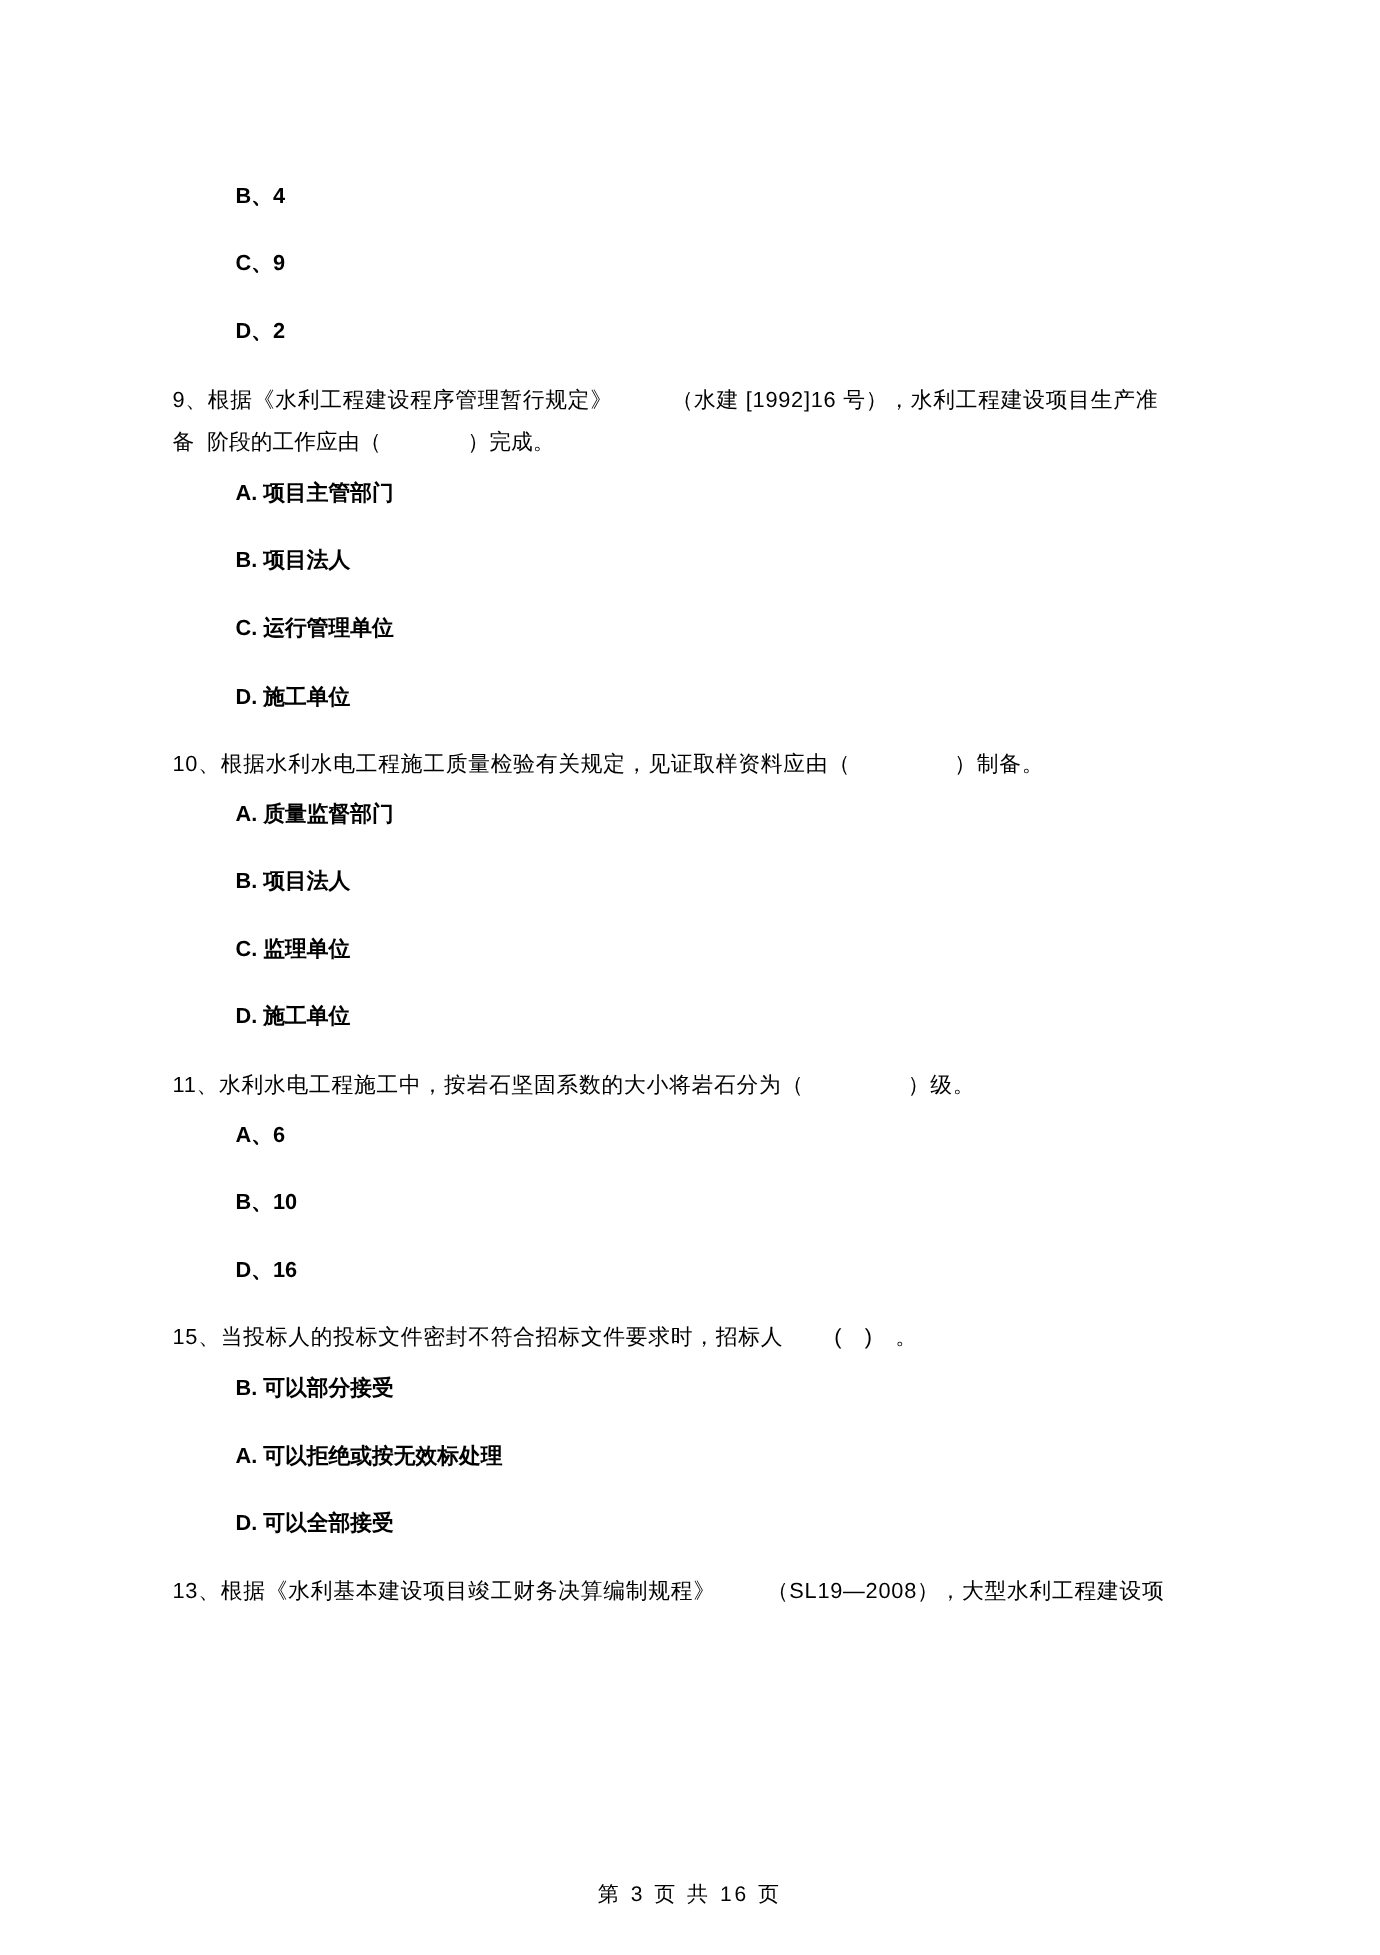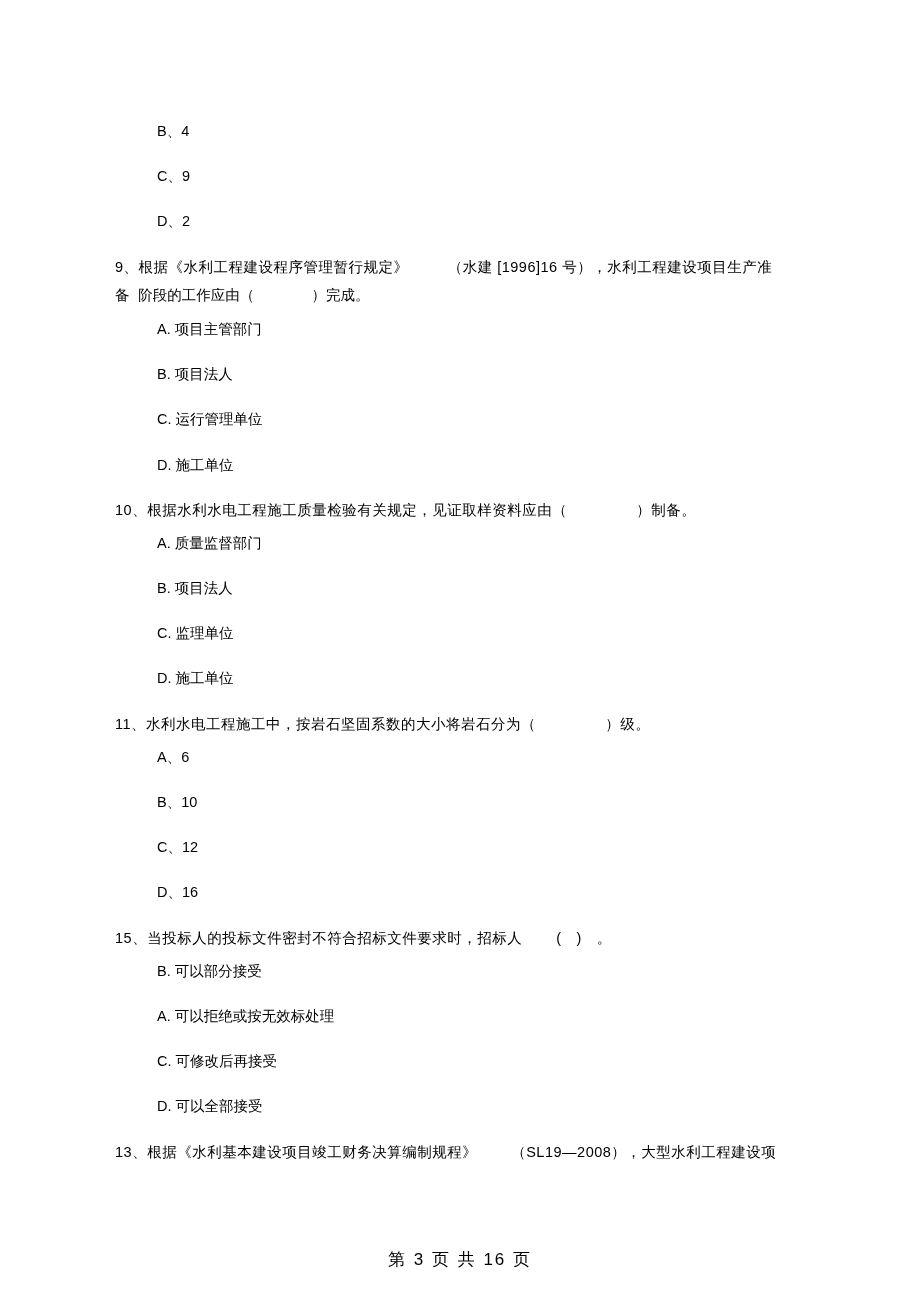--- a/index.html
+++ b/index.html
@@ -15,40 +15,41 @@
     width: 920px;
     min-height: 1303px;
     padding: 110px 115px 50px 115px;
     box-sizing: border-box;
     position: relative;
   }
   .option-block {
     margin-left: 42px;
     margin-top: 10px;
     margin-bottom: 18px;
+    font-weight: bold;
   }
   .option-block .opt {
     margin-bottom: 22px;
   }
   .question {
     margin-top: 14px;
     margin-bottom: 6px;
     text-align: justify;
     letter-spacing: 0.5px;
   }
   .question-line2 {
     margin-top: 6px;
     font-family: Liberation Mono, monospace;
   }
   .footer {
     position: absolute;
     bottom: 30px;
     width: calc(100% - 230px);
     text-align: center;
-    font-size: 17px;
+    font-size: 14px;
     letter-spacing: 2px;
   }
   .arial {
     font-family: Arial, sans-serif;
   }
   .opt-letter {
     font-family: Arial, sans-serif;
   }
   .blank {
     display: inline-block;
@@ -61,21 +62,21 @@
 
   <div class="option-block">
     <div class="opt"><span class="opt-letter">B、4</span></div>
     <div class="opt"><span class="opt-letter">C、9</span></div>
     <div class="opt"><span class="opt-letter">D、2</span></div>
   </div>
 
   <div class="question">
     <span class="arial">9</span><span>、根据《水利工程建设程序管理暂行规定》</span>
     <span class="blank" style="width:30px;"></span>
-    <span>（水建 [1996]16 号），水利工程建设项目生产准</span>
+    <span>（水建 [1992]16 号），水利工程建设项目生产准</span>
   </div>
   <div class="question-line2">
     <span>备 阶段的工作应由（</span>
     <span class="blank" style="width:40px;"></span>
     <span>）完成。</span>
   </div>
   <div class="option-block">
     <div class="opt"><span class="opt-letter">A. 项目主管部门</span></div>
     <div class="opt"><span class="opt-letter">B. 项目法人</span></div>
     <div class="opt"><span class="opt-letter">C. 运行管理单位</span></div>
@@ -95,33 +96,31 @@
   </div>
 
   <div class="question">
     <span class="arial">11</span><span>、水利水电工程施工中，按岩石坚固系数的大小将岩石分为（</span>
     <span class="blank" style="width:60px;"></span>
     <span>）级。</span>
   </div>
   <div class="option-block">
     <div class="opt"><span class="opt-letter">A、6</span></div>
     <div class="opt"><span class="opt-letter">B、10</span></div>
-    <div class="opt"><span class="opt-letter">C、12</span></div>
     <div class="opt"><span class="opt-letter">D、16</span></div>
   </div>
 
   <div class="question">
     <span class="arial">15</span><span>、当投标人的投标文件密封不符合招标文件要求时，招标人</span>
     <span class="blank" style="width:25px;"></span>
     <span>(　)　。</span>
   </div>
   <div class="option-block">
     <div class="opt"><span class="opt-letter">B.  可以部分接受</span></div>
     <div class="opt"><span class="opt-letter">A.  可以拒绝或按无效标处理</span></div>
-    <div class="opt"><span class="opt-letter">C.  可修改后再接受</span></div>
     <div class="opt"><span class="opt-letter">D.  可以全部接受</span></div>
   </div>
 
   <div class="question">
     <span class="arial">13</span><span>、根据《水利基本建设项目竣工财务决算编制规程》</span>
     <span class="blank" style="width:25px;"></span>
     <span>（SL19—2008），大型水利工程建设项</span>
   </div>
 
   <div class="footer">

